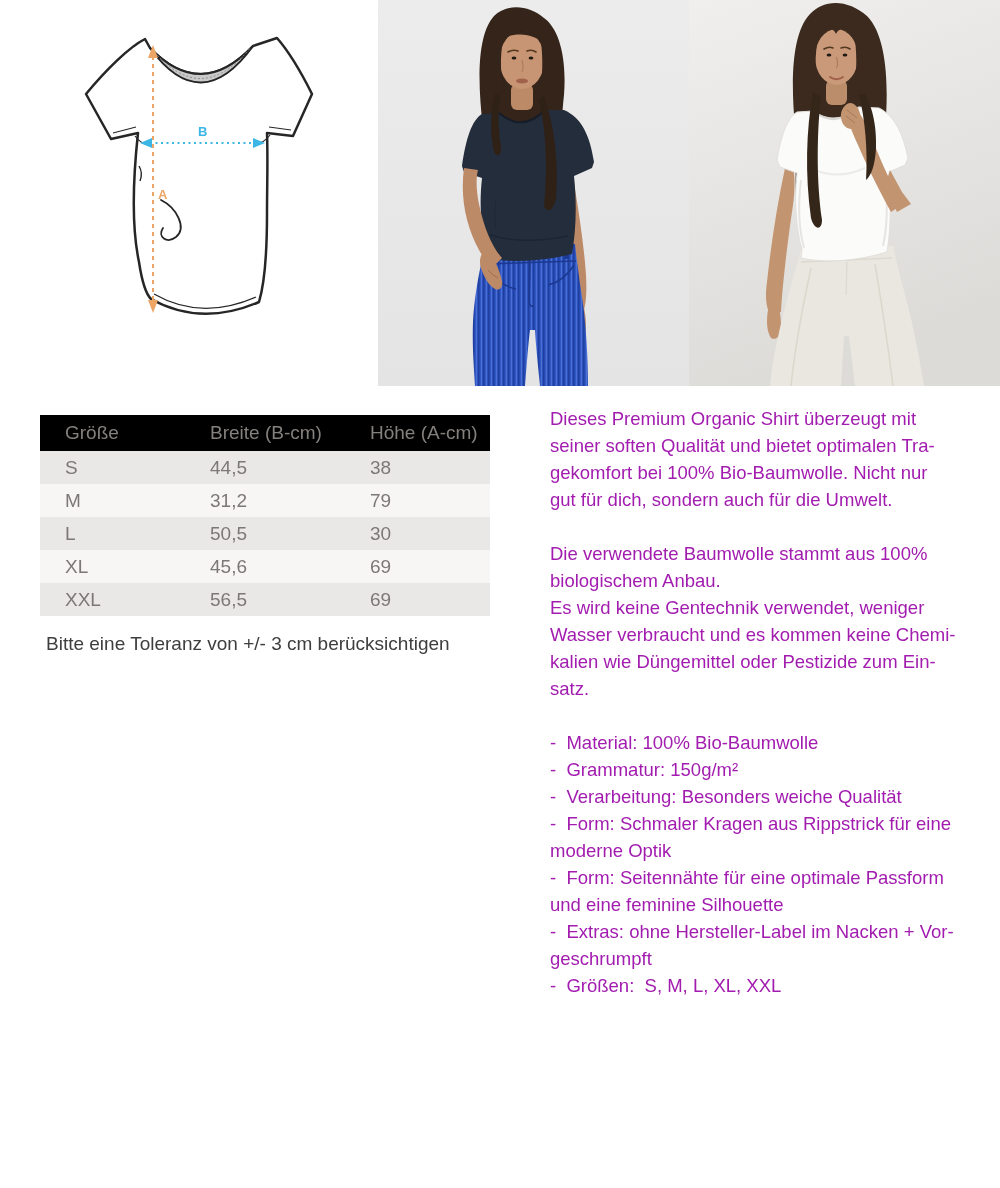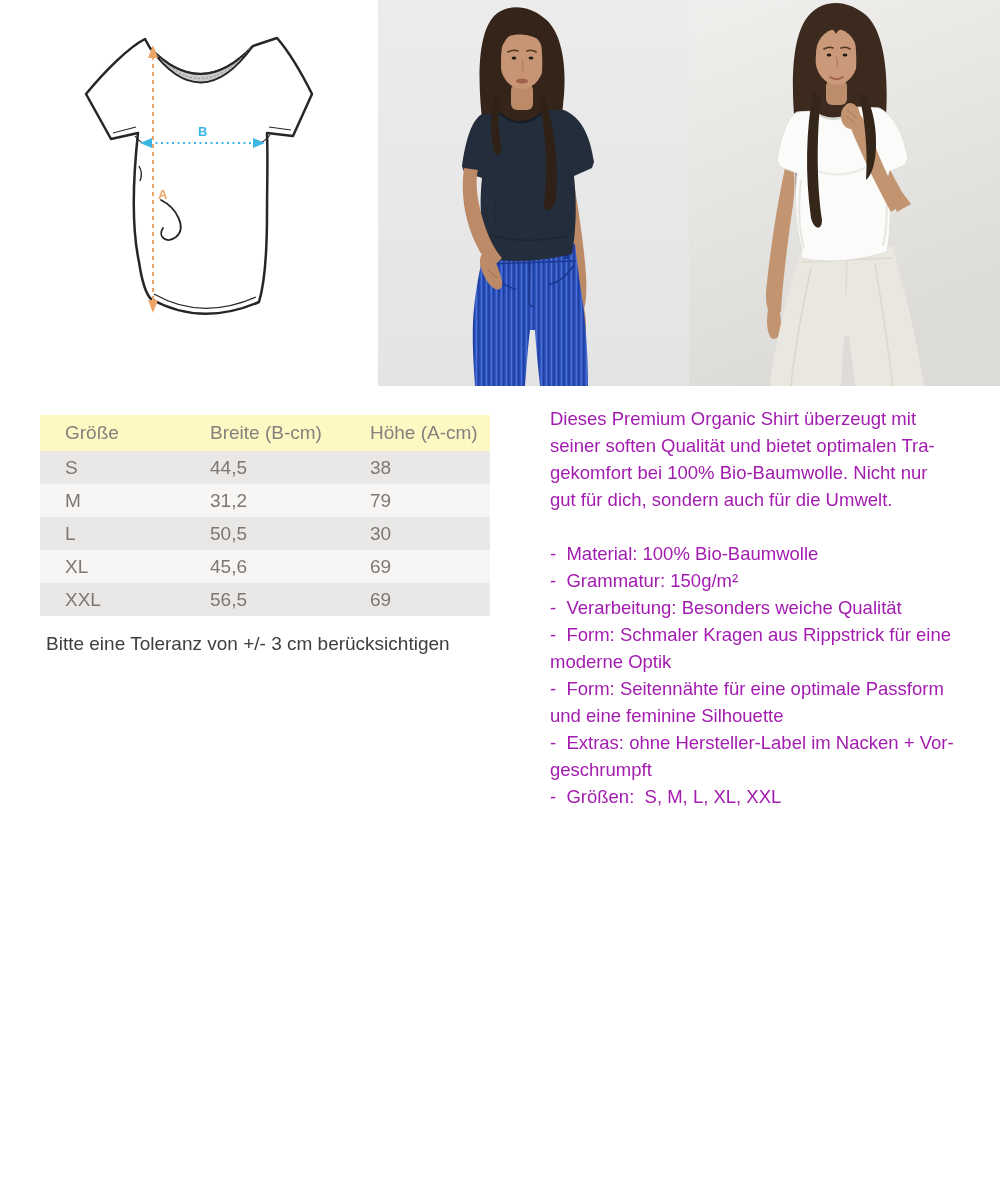--- a/index.html
+++ b/index.html
@@ -7,21 +7,21 @@
   svg text{font-family:"Liberation Sans",sans-serif;}
 
   
   .diagram-wrap{position:absolute;left:55px;top:14px;width:292px;height:340px;}
   .photo{position:absolute;top:0;width:311px;height:386px;}
   .photo-left{left:378px;}
   .photo-right{left:689px;}
 
   
   table.size-table{position:absolute;left:40px;top:415px;width:450px;border-collapse:collapse;table-layout:fixed;}
-  .size-table th{font-weight:400;text-align:left;height:36px;padding:0 0 0 25px;font-size:19px;color:#84807d;background:#fef9c3;}
+  .size-table th{font-weight:400;text-align:left;height:36px;padding:0 0 0 25px;font-size:19px;color:#84807d;background:#000000;}
   .size-table td{height:33px;padding:0 0 0 25px;font-size:19px;color:#7c7875;}
   .size-table tbody tr:nth-child(odd) td{background:#eae8e6;}
   .size-table tbody tr:nth-child(even) td{background:#f7f6f5;}
   .tolerance{position:absolute;left:38px;top:625px;margin:8px;font-size:19px;color:#3e3e3e;}
 
   
   .right-col{position:absolute;left:550px;top:405px;width:450px;}
   .desc-block{margin:0 0 27px 0;font-size:18.5px;line-height:27px;color:#a21caf;white-space:pre;}
 </style>
 </head>
@@ -205,20 +205,26 @@
 
   <div class="right-col">
 
       <p class="desc-block">Dieses Premium Organic Shirt überzeugt mit
 seiner soften Qualität und bietet optimalen Tra-
 gekomfort bei 100% Bio-Baumwolle. Nicht nur
 gut für dich, sondern auch für die Umwelt.</p>
 
 
 
+      <p class="desc-block">Die verwendete Baumwolle stammt aus 100%
+biologischem Anbau.
+Es wird keine Gentechnik verwendet, weniger
+Wasser verbraucht und es kommen keine Chemi-
+kalien wie Düngemittel oder Pestizide zum Ein-
+satz.</p>
 
       <p class="desc-block">-  Material: 100% Bio-Baumwolle
 -  Grammatur: 150g/m²
 -  Verarbeitung: Besonders weiche Qualität
 -  Form: Schmaler Kragen aus Rippstrick für eine
 moderne Optik
 -  Form: Seitennähte für eine optimale Passform
 und eine feminine Silhouette
 -  Extras: ohne Hersteller-Label im Nacken + Vor-
 geschrumpft

